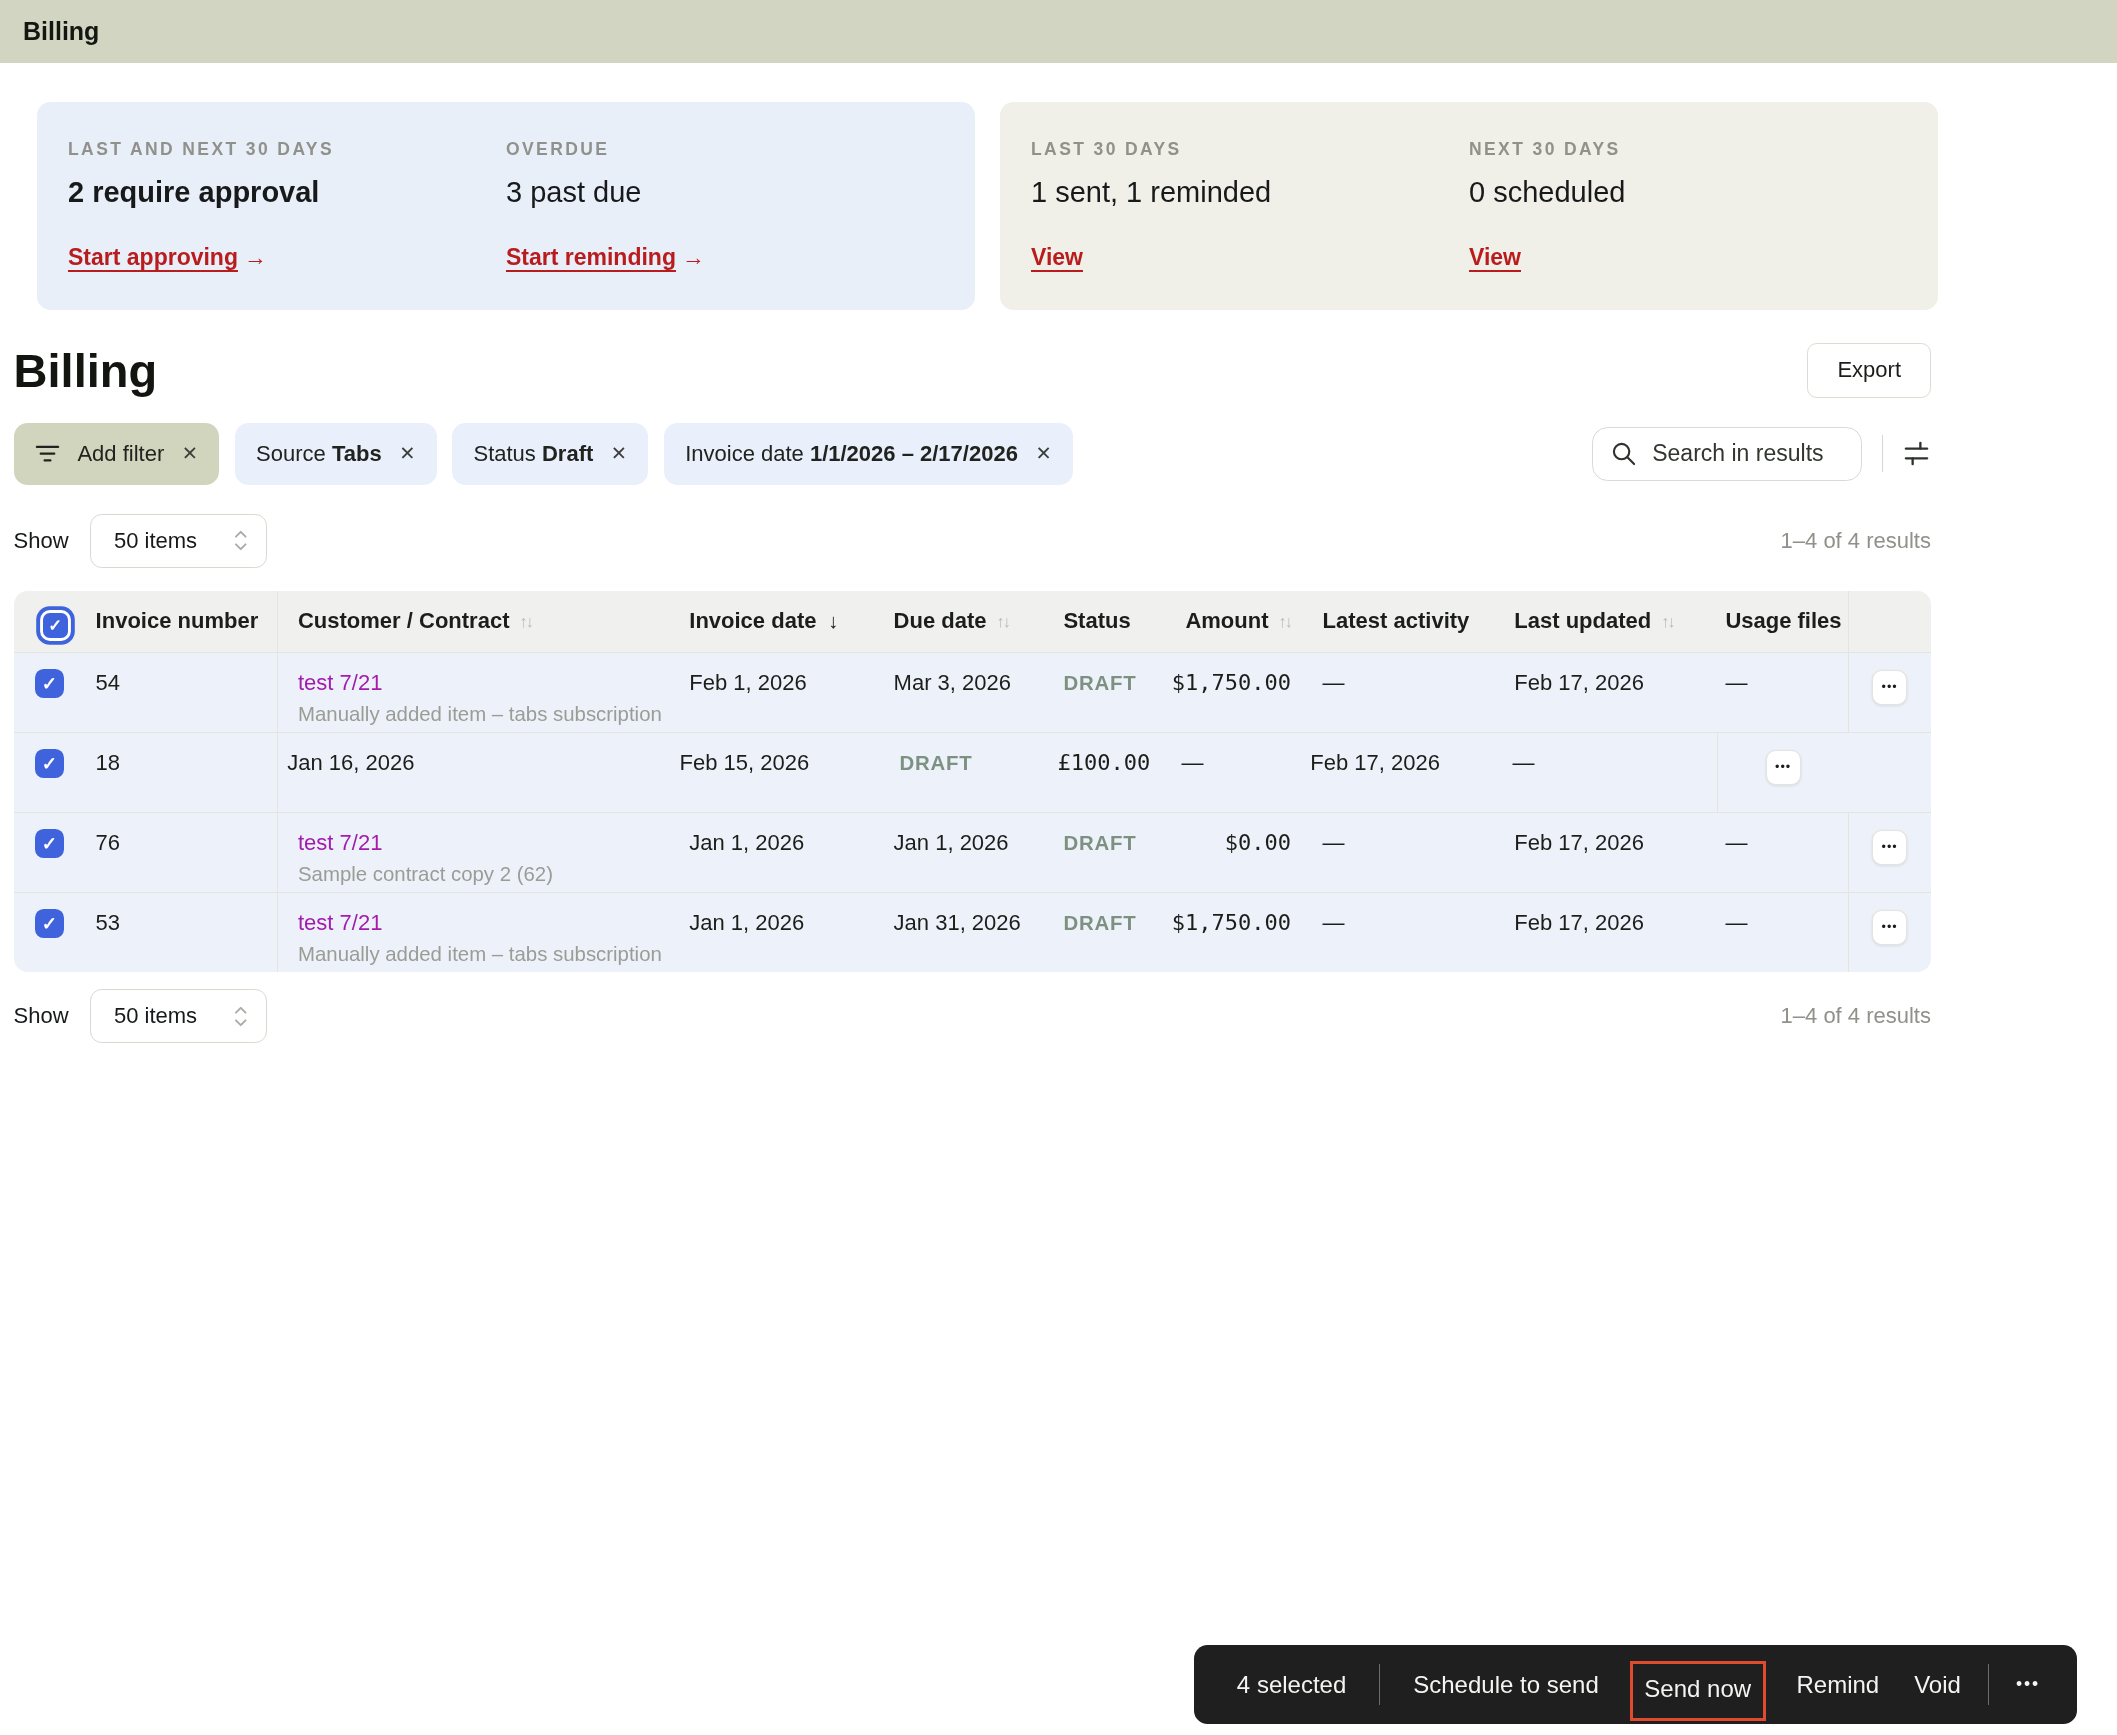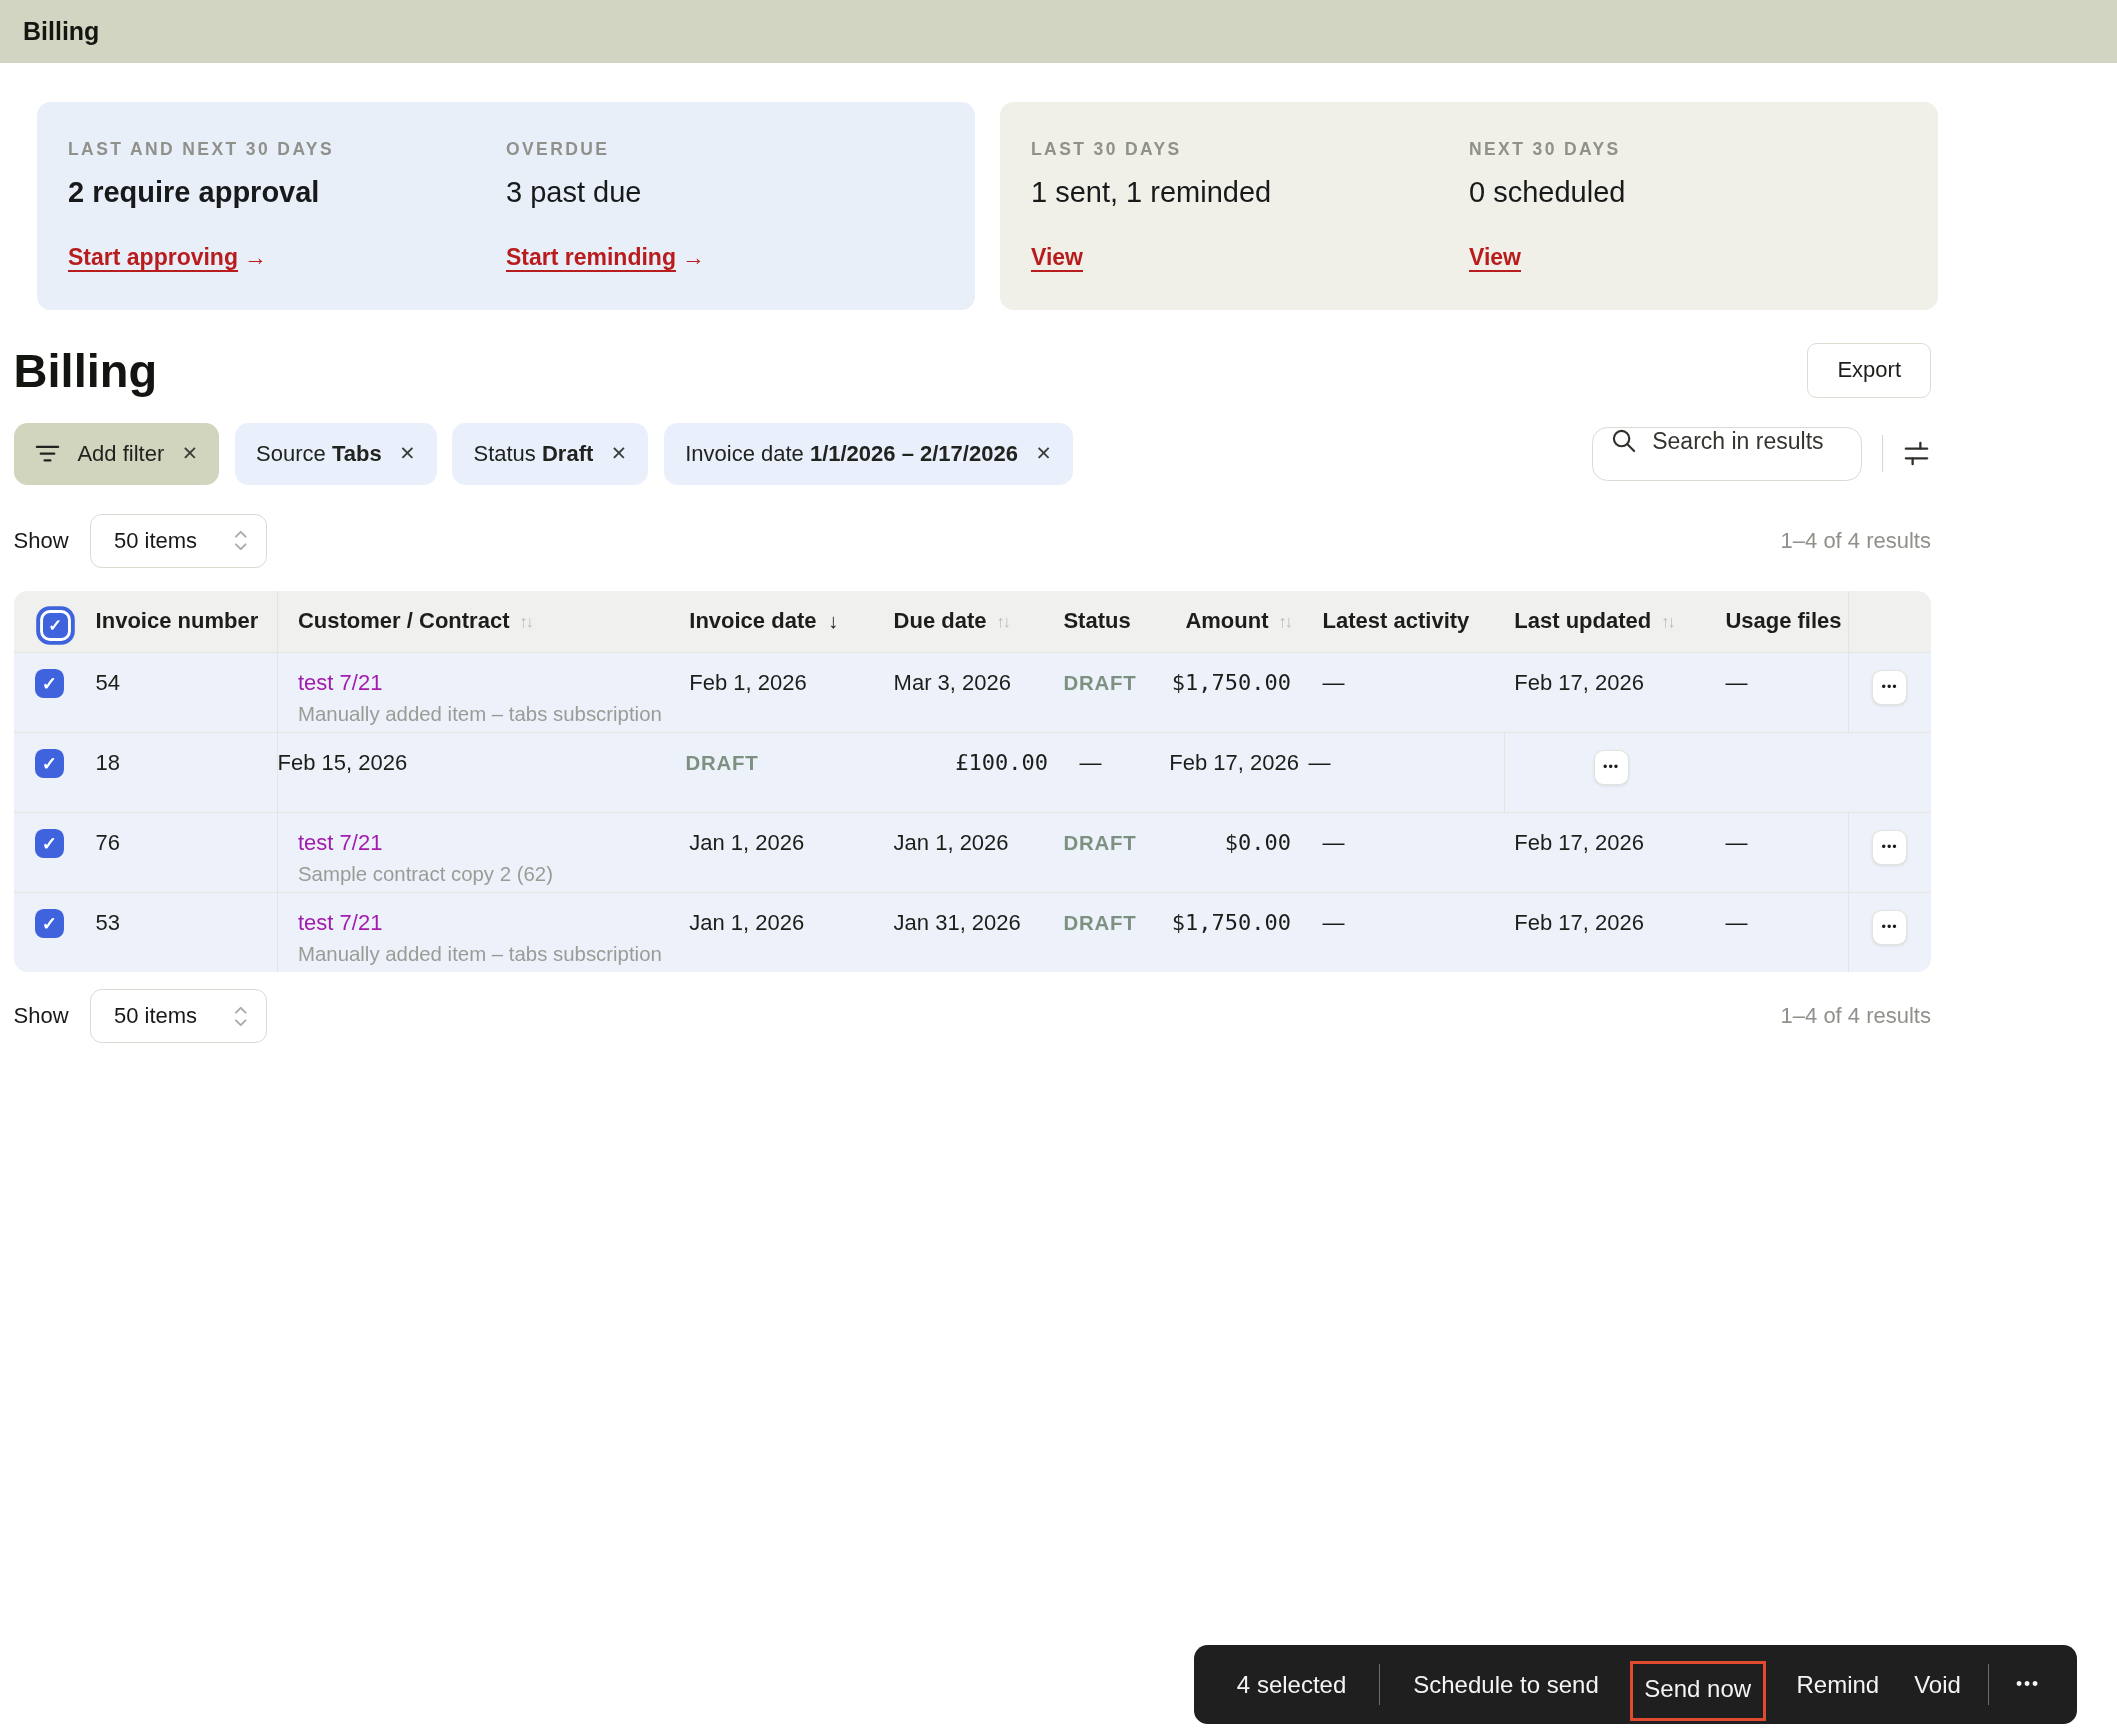--- a/index.html
+++ b/index.html
@@ -38,21 +38,21 @@
   .pill { height:62px; border-radius:13.6px; display:flex; align-items:center; gap:17.5px;
     padding:0 21.3px; font-size:22px; color:#20231e; cursor:pointer; }
   .pill-green { background:#d1d5bd; }
   .pill-blue { background:#e9effb; }
   .pill b { font-weight:700; }
   .pill .x { font-size:19.4px; color:#3c3f3a; line-height:1; }
   .icon-filter { display:inline-block; }
 
   .search-group { display:flex; align-items:center; }
   .search-box { width:270px; height:54px; border:1px solid #dadad2; border-radius:15.5px;
-    display:flex; align-items:flex-start; padding:0 17.5px; gap:15.5px; background:#fff; }
+    display:flex; align-items:center; padding:0 17.5px; gap:15.5px; background:#fff; }
   .search-box input { border:none; outline:none; font-size:23px; width:100%;
     font-family:"Liberation Sans", sans-serif; color:#33362f; background:transparent; }
   .search-box input::placeholder { color:#33362f; opacity:1; }
   .vdivider { width:1px; height:37px; background:#d6d6cd; margin:0 19.4px; }
 
   
   .show-row { display:flex; justify-content:space-between; align-items:center; margin-top:29px; }
   .show-left { display:flex; align-items:center; gap:21.3px; }
   .show-label { font-size:22px; color:#17191a; }
   .select { width:177px; height:54px; border:1px solid #d9d9d0; border-radius:11.6px; background:#fff;
@@ -278,20 +278,21 @@
       <div class="cell-actions">
           <span class="btn-dots">•••</span>
         </div>
     </div>
 
     <div class="grid trow">
       <div class="cell-cb">
           <span class="cb">✓</span>
         </div>
       <div class="col-divR">18</div>
+      <div class="pad10">Jan 16, 2026</div>
       <div>Feb 15, 2026</div>
       <div class="pad6"><span class="status">DRAFT</span></div>
       <div class="amount">£100.00</div>
       <div class="pad23 dash-dark">—</div>
       <div class="pad10">Feb 17, 2026</div>
       <div class="pad8 dash-light col-divR">—</div>
       <div class="cell-actions">
           <span class="btn-dots">•••</span>
         </div>
     </div>

